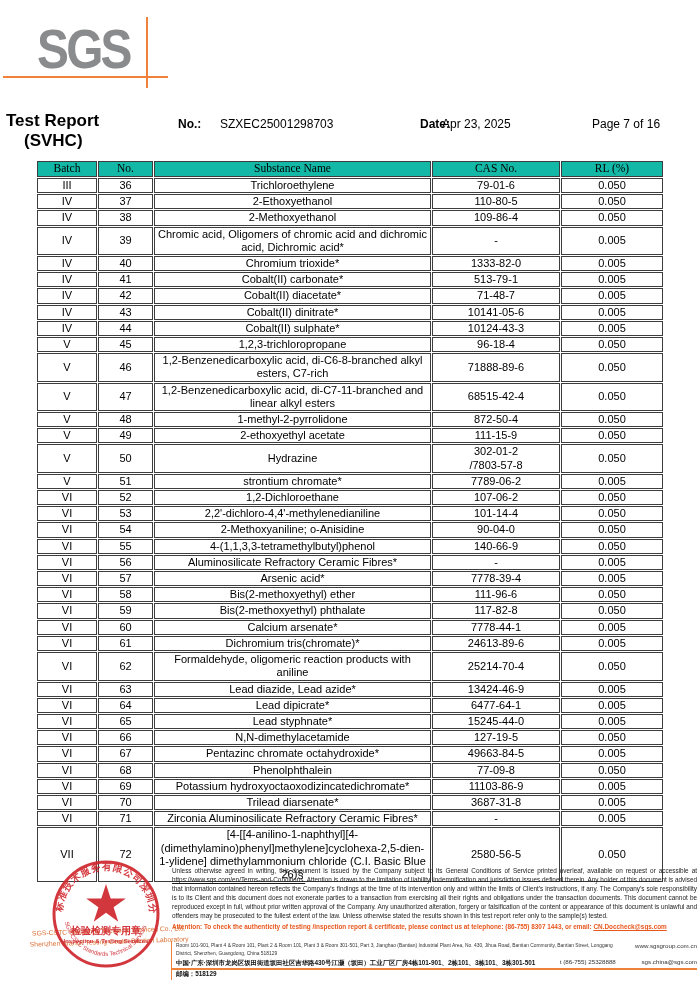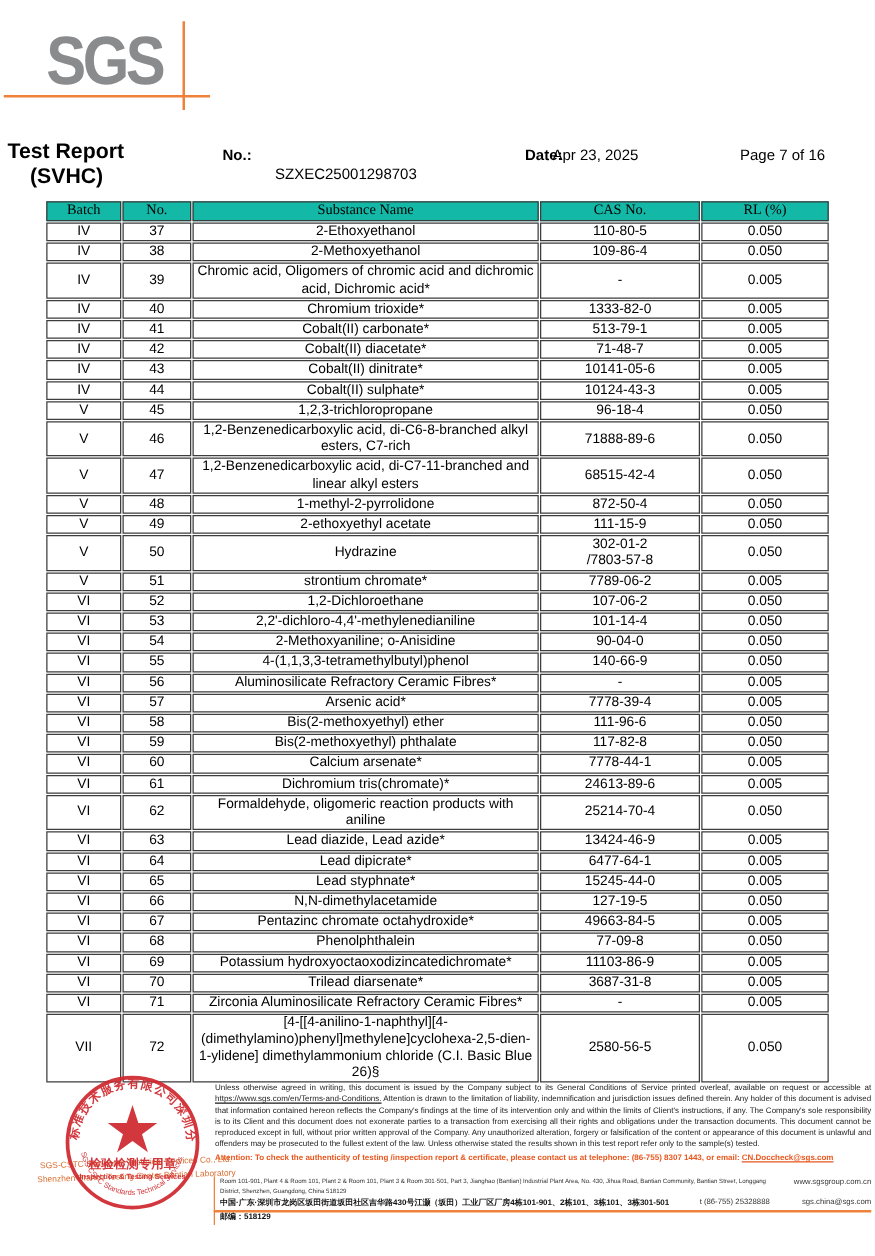--- a/index.html
+++ b/index.html
@@ -13,21 +13,21 @@
                transform-origin:left top; }
   .logo-vline { position:absolute; left:146px; top:17px; width:2px; height:71px; background:#f0813a; }
   .logo-hline { position:absolute; left:3px; top:76px; width:165px; height:2px; background:#f0813a; }
 
   
   .title1 { position:absolute; left:6px;  top:111px; font-size:17px; font-weight:bold; }
   .title2 { position:absolute; left:24px; top:131px; font-size:17px; font-weight:bold; }
   .hdr    { position:absolute; top:117px; font-size:12px; }
   .hdr.b  { font-weight:bold; }
   .no-label    { left:178px; }
-  .no-value    { left:220px;margin-top:15px; }
+  .no-value    { left:220px; }
   .date-label  { left:395px;padding-left:25px; }
   .date-value  { left:442px; }
   .page-info   { left:592px; }
 
   
   .report-table { position:absolute; left:36px; top:160px; width:628px;
                   border-collapse:separate; border-spacing:1px; table-layout:fixed;
                   font-size:11px; }
   .report-table th, .report-table td { border:1px solid #3d3d3d; padding:0 2px;
                   text-align:center; line-height:13.2px; vertical-align:middle;
@@ -89,20 +89,27 @@
     <thead>
       <tr>
         <th>Batch</th>
         <th>No.</th>
         <th>Substance Name</th>
         <th>CAS No.</th>
         <th>RL (%)</th>
       </tr>
     </thead>
     <tbody>
+        <tr>
+          <td class="c-batch">III</td>
+          <td class="c-no">36</td>
+          <td class="c-name">Trichloroethylene</td>
+          <td class="c-cas">79-01-6</td>
+          <td class="c-rl">0.050</td>
+        </tr>
         <tr>
           <td class="c-batch">IV</td>
           <td class="c-no">37</td>
           <td class="c-name">2-Ethoxyethanol</td>
           <td class="c-cas">110-80-5</td>
           <td class="c-rl">0.050</td>
         </tr>
         <tr>
           <td class="c-batch">IV</td>
           <td class="c-no">38</td>

